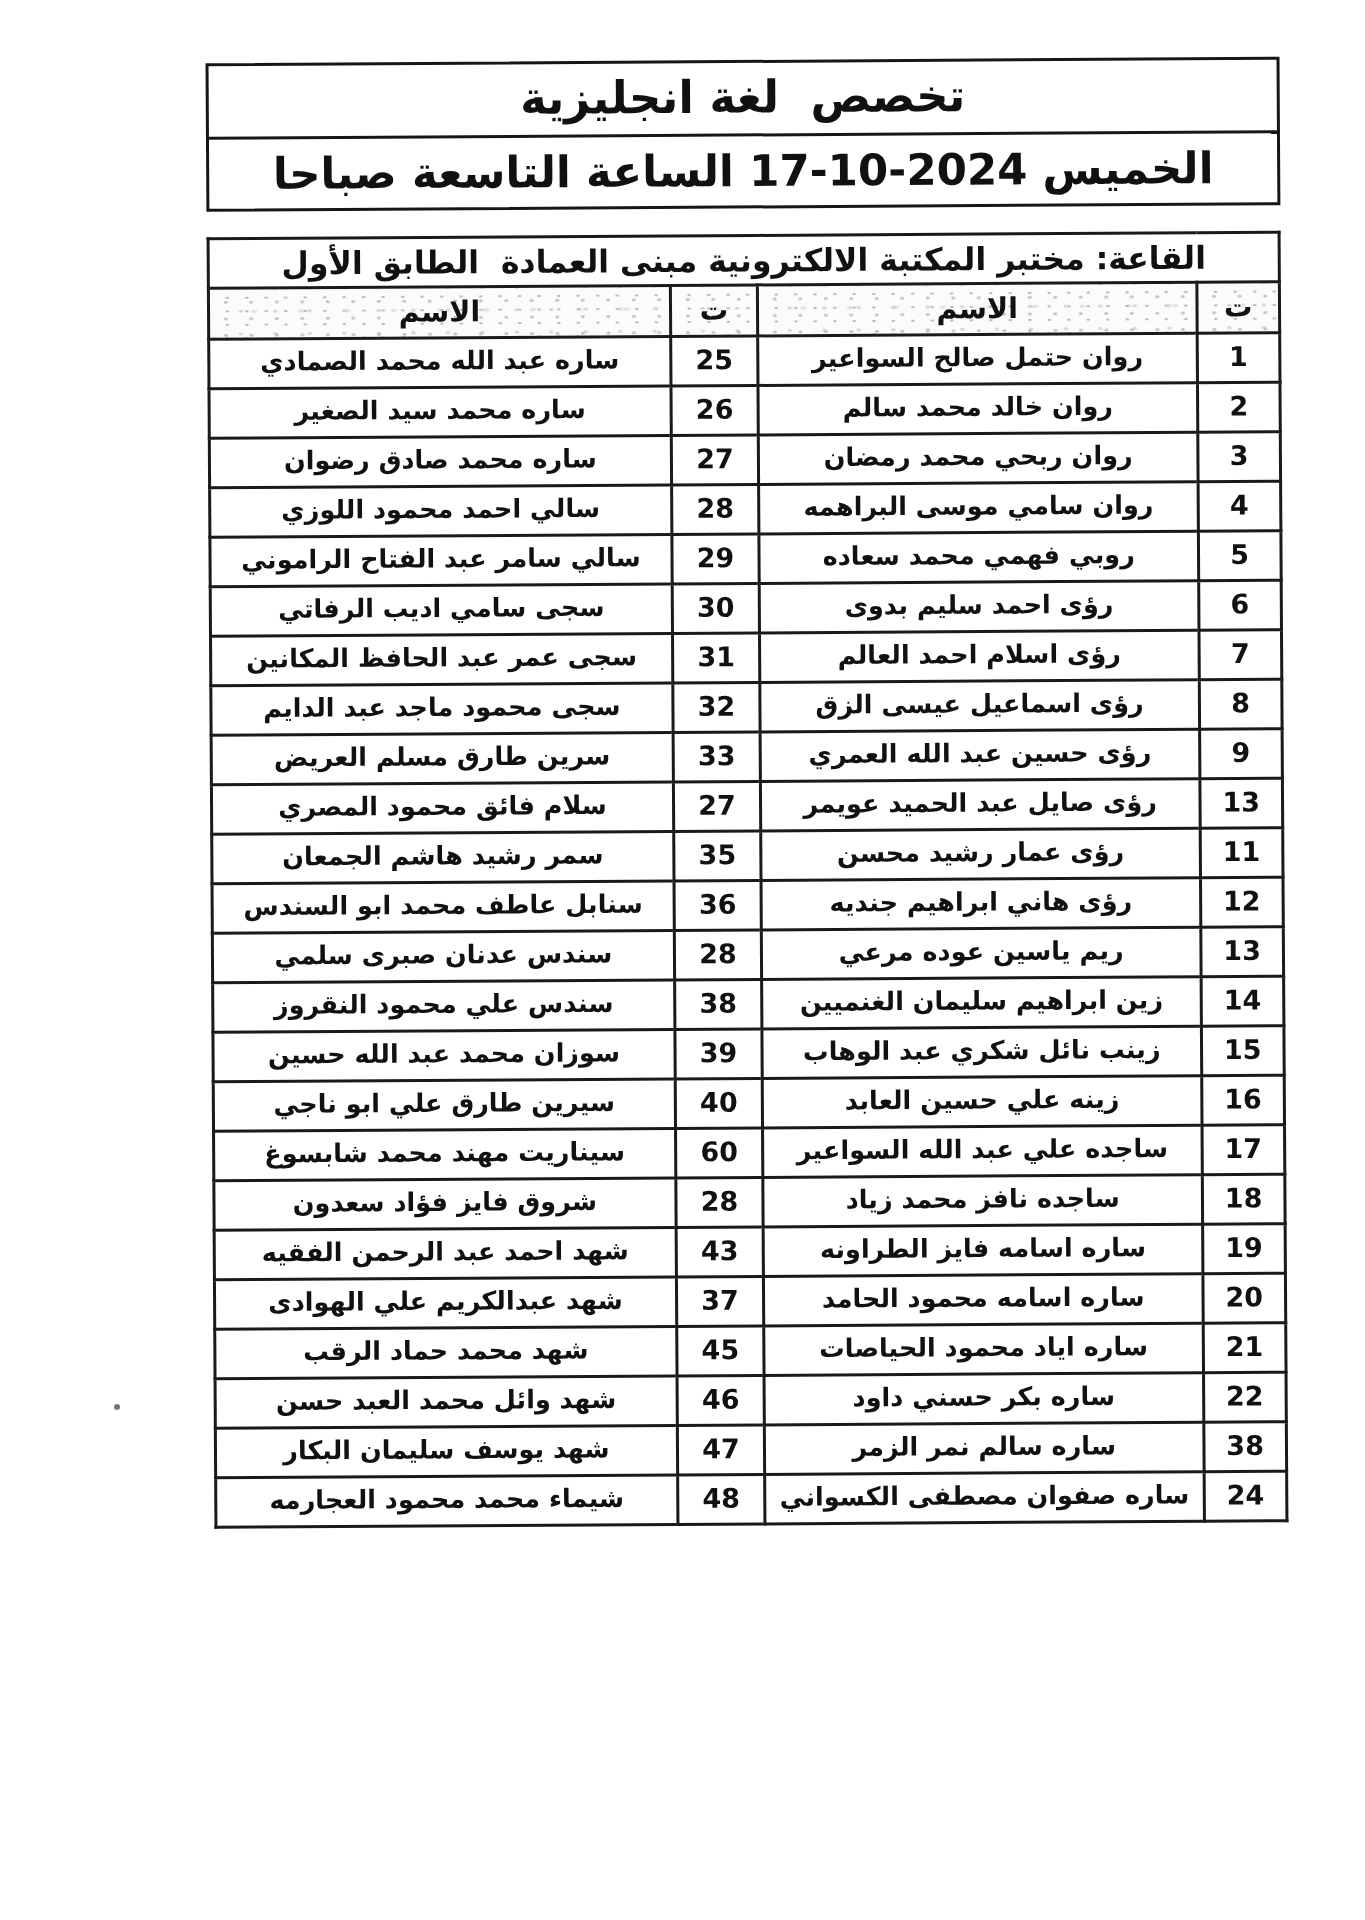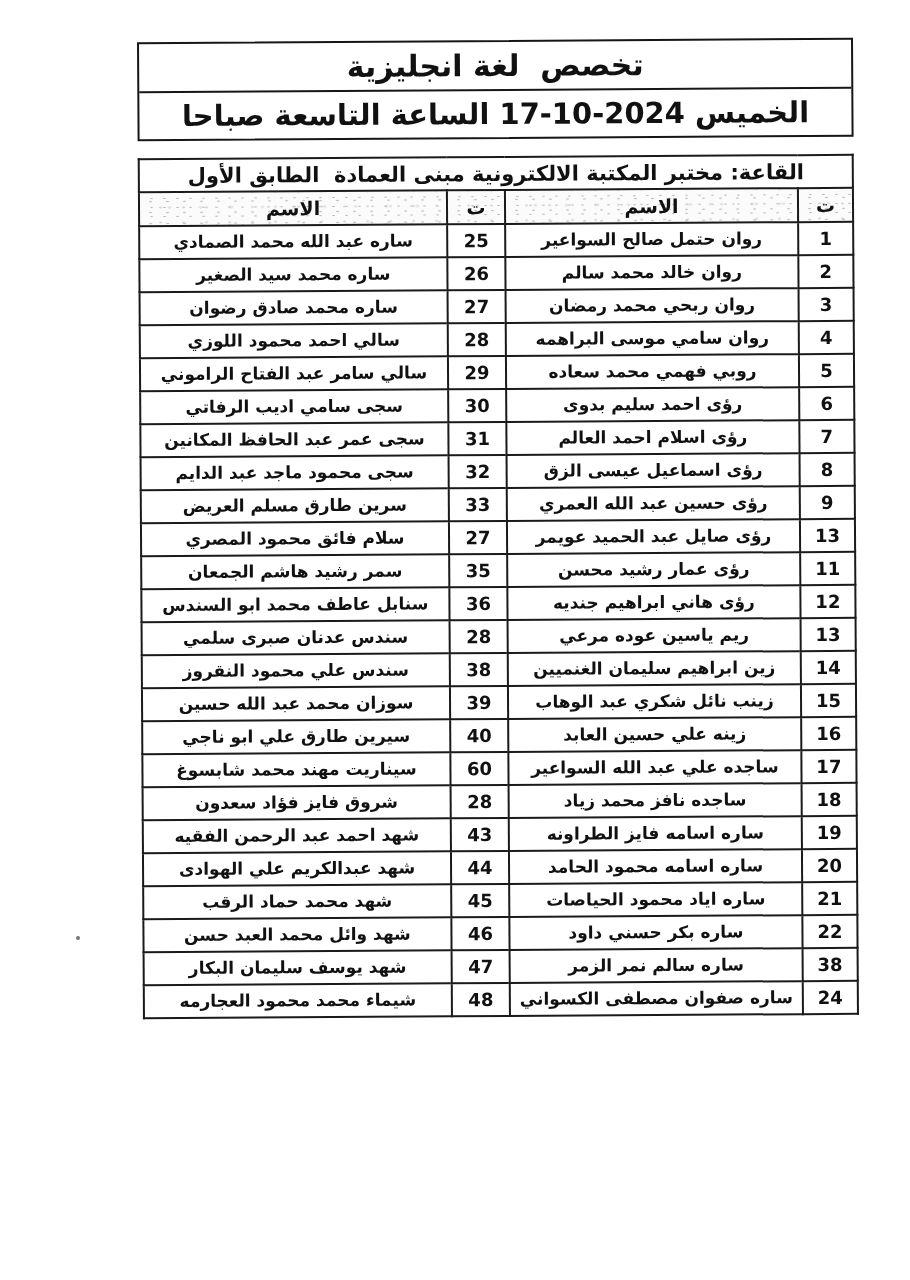--- a/index.html
+++ b/index.html
@@ -195,21 +195,21 @@
         </tr>
         <tr>
           <td class="num">19</td>
           <td class="name">ساره اسامه فايز الطراونه</td>
           <td class="num">43</td>
           <td class="name">شهد احمد عبد الرحمن الفقيه</td>
         </tr>
         <tr>
           <td class="num">20</td>
           <td class="name">ساره اسامه محمود الحامد</td>
-          <td class="num">44</td>
+          <td class="num">37</td>
           <td class="name">شهد عبدالكريم علي الهوادى</td>
         </tr>
         <tr>
           <td class="num">21</td>
           <td class="name">ساره اياد محمود الحياصات</td>
           <td class="num">45</td>
           <td class="name">شهد محمد حماد الرقب</td>
         </tr>
         <tr>
           <td class="num">22</td>

